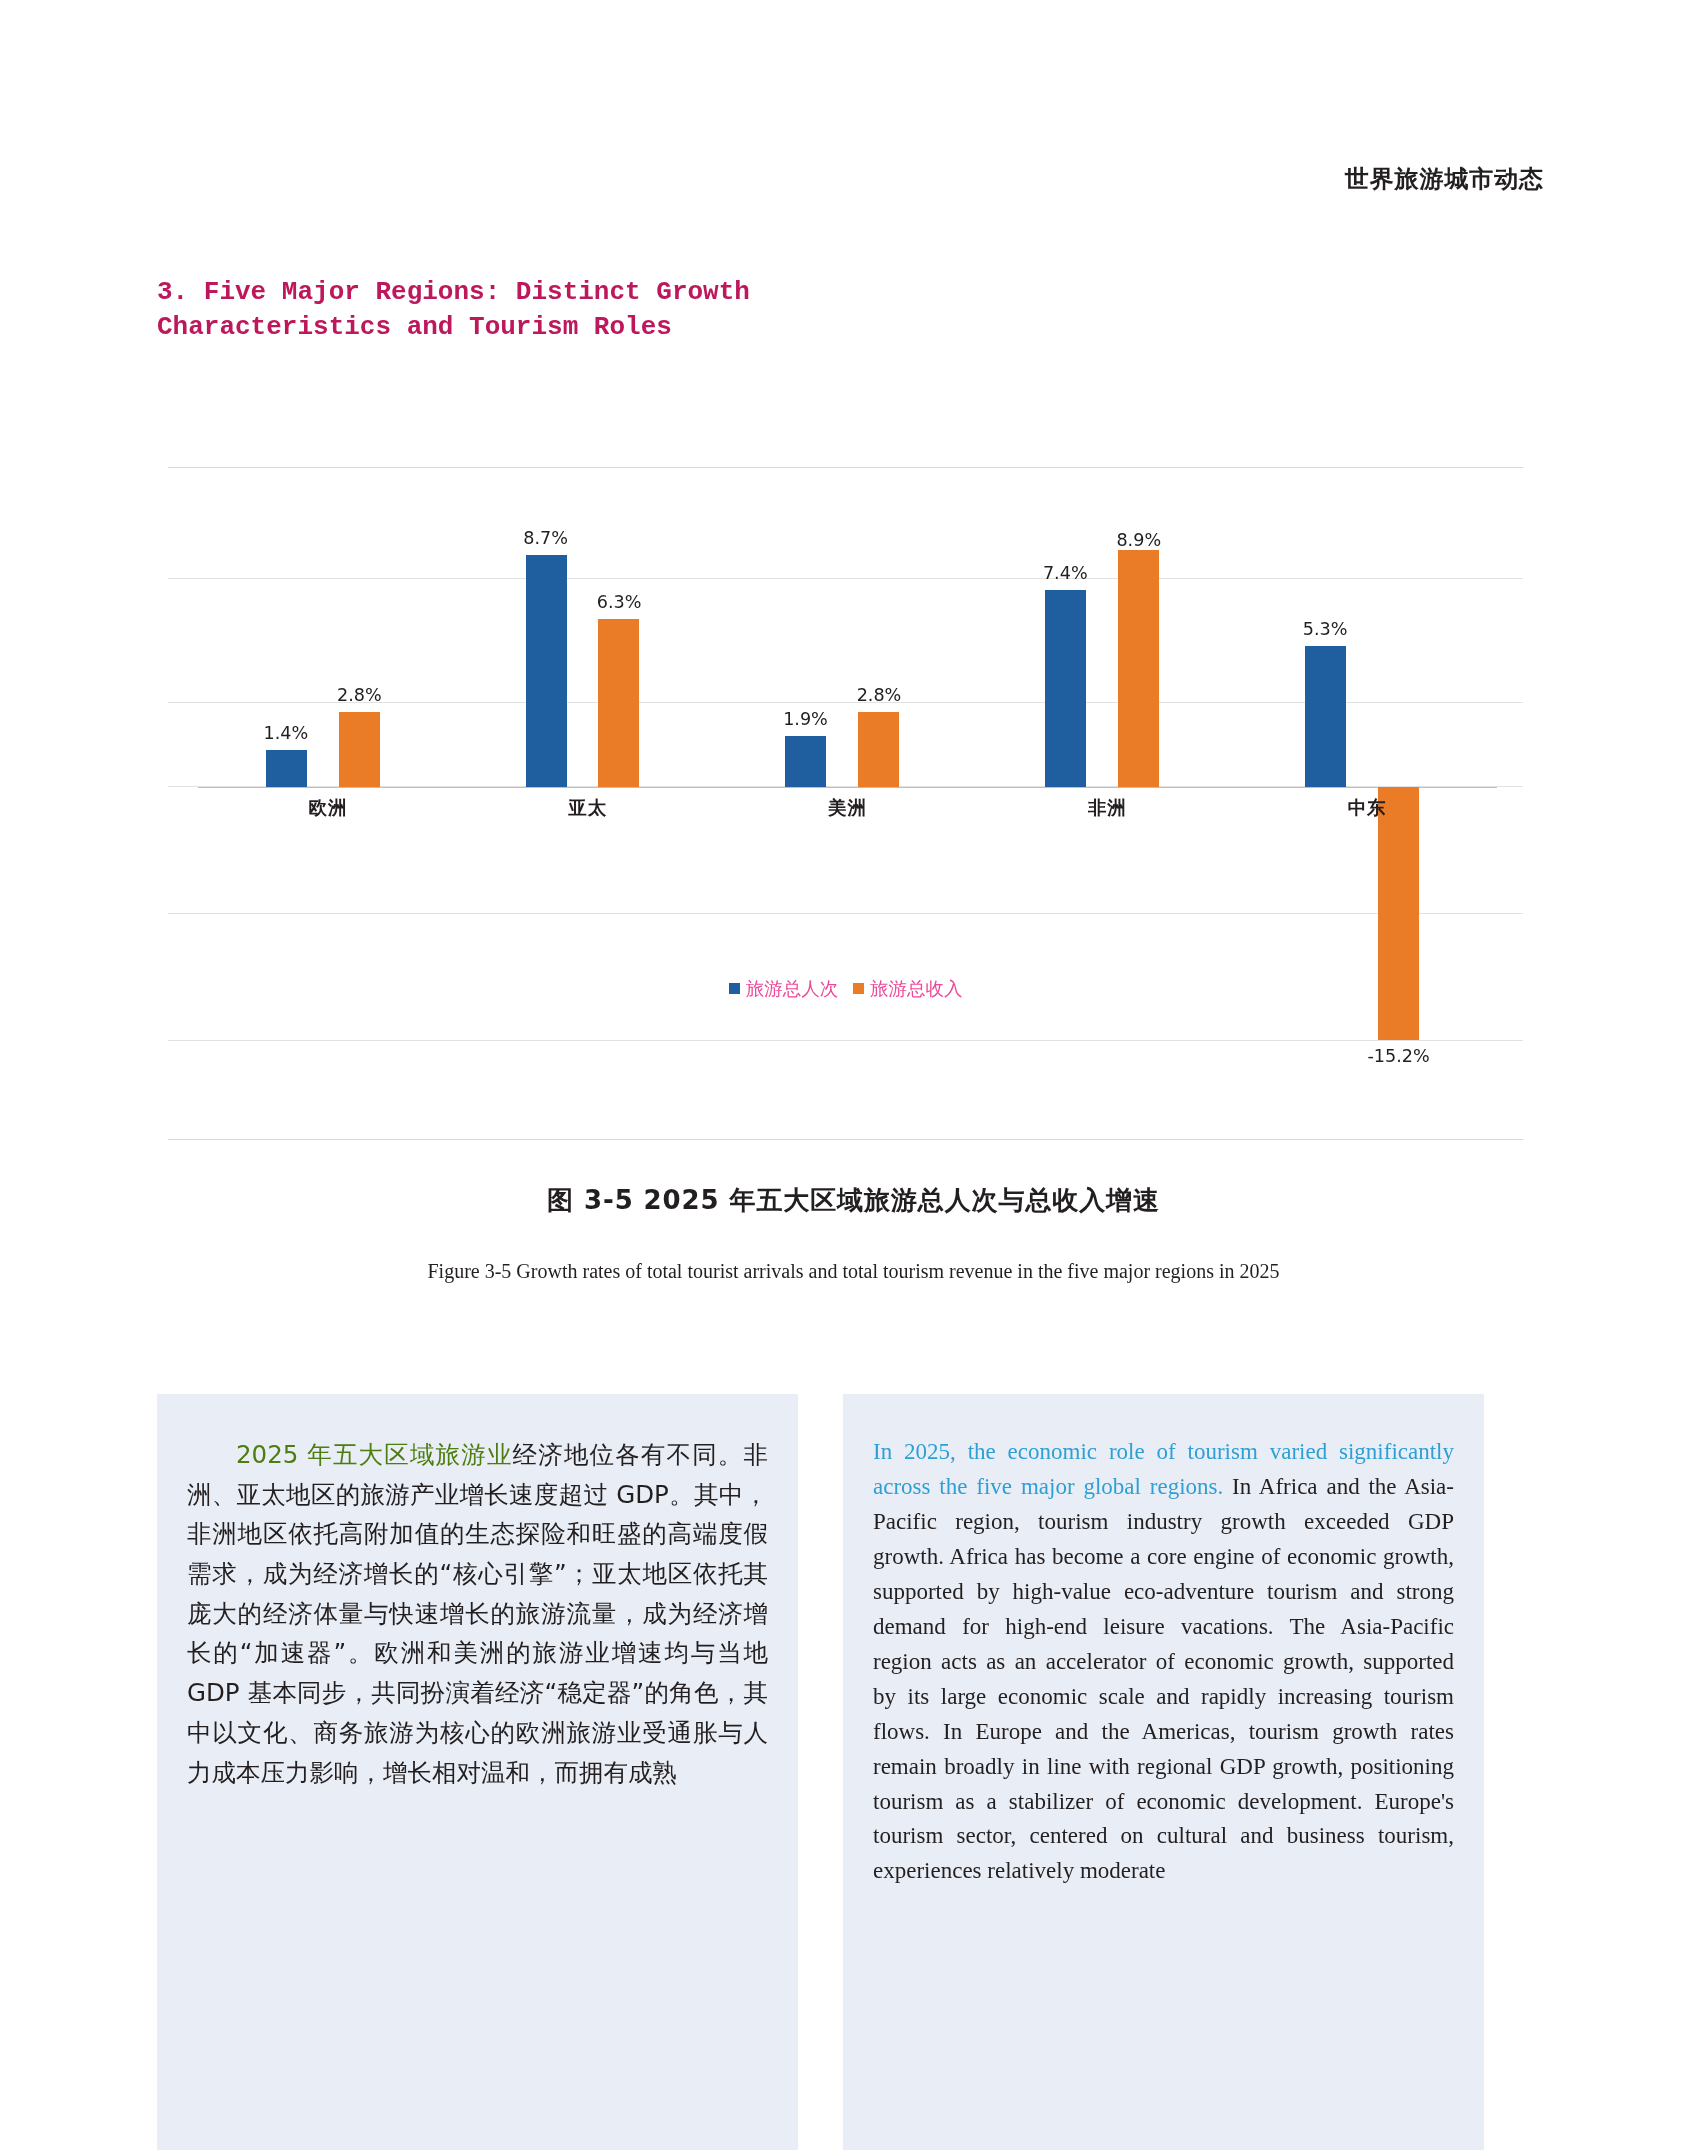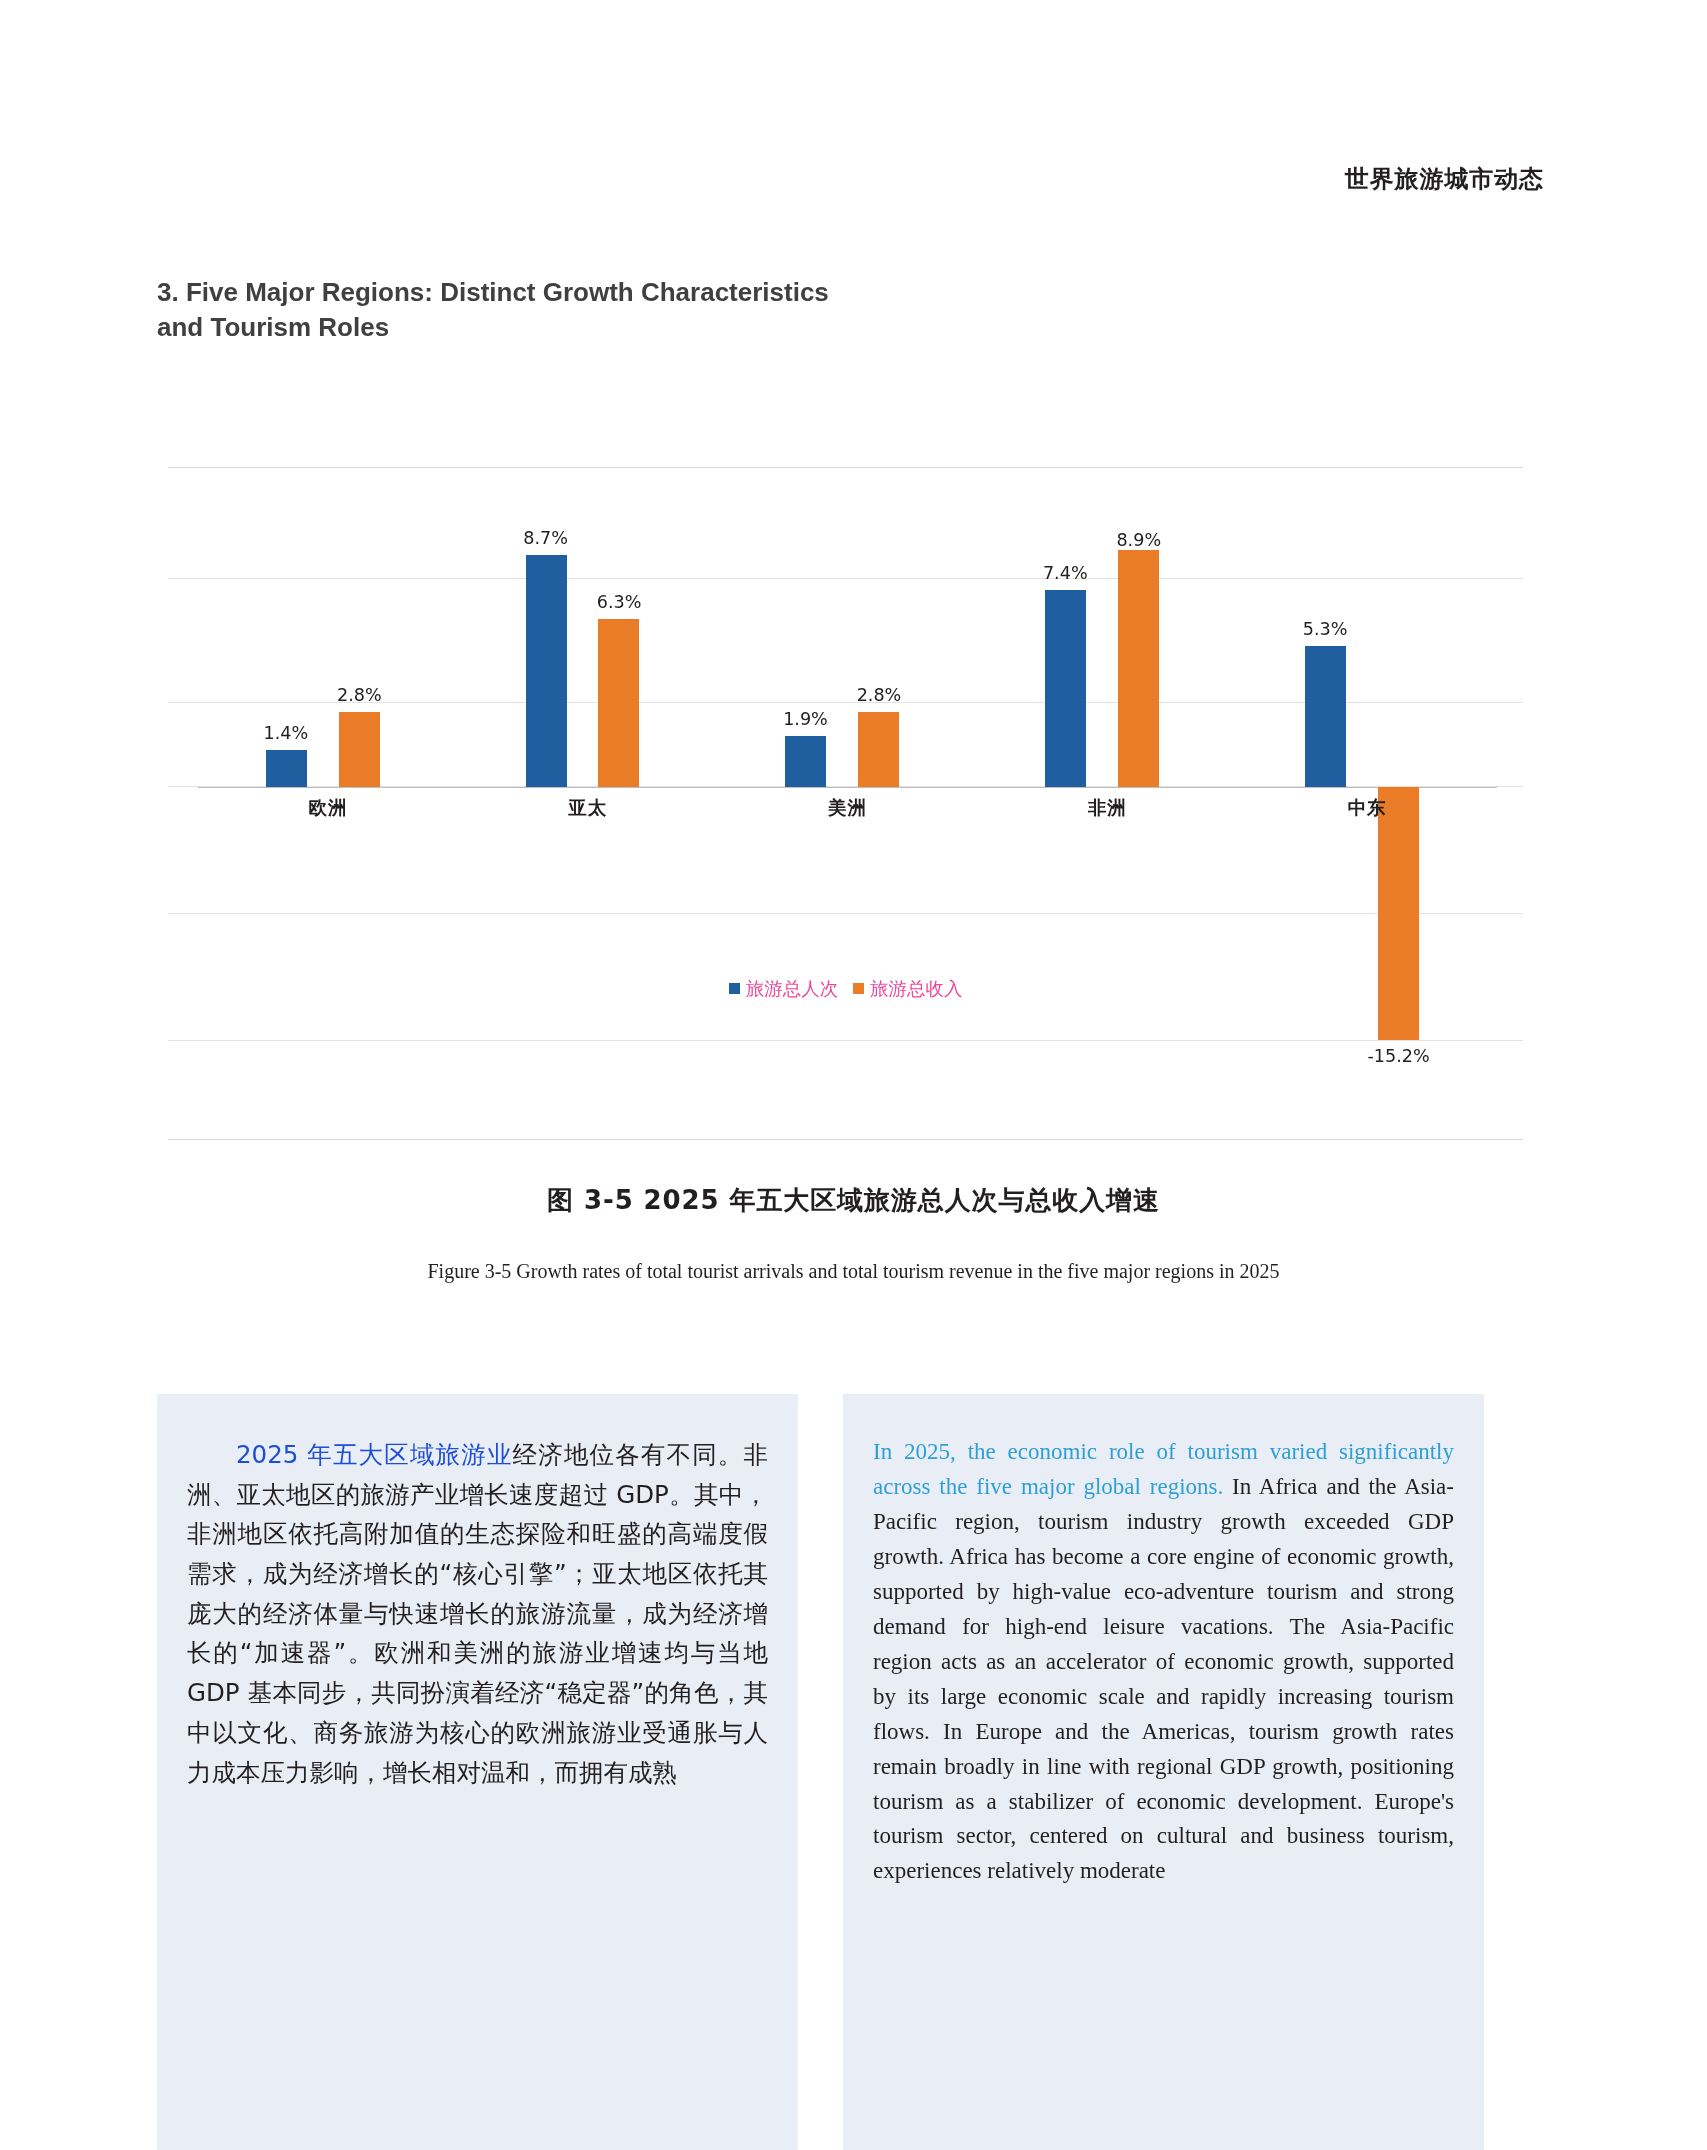--- a/index.html
+++ b/index.html
@@ -46,25 +46,25 @@
     width: 684px;
     font-family: "DejaVu Sans", sans-serif;
     font-size: 27px;
     font-weight: 700;
     line-height: 1.35;
     color: #1b5ea8;
     letter-spacing: 0.4px;
   }
   .heading-en {
     width: 684px;
-    font-family: Liberation Sans, sans-serif;
+    font-family: Liberation Mono, monospace;
     font-size: 26px;
     font-weight: 700;
     line-height: 1.33;
-    color: #404040;
+    color: #be185d;
   }
 
   
   .chart-block {
     position: absolute;
     top: 467px;
     left: 168px;
     width: 1355px;
     height: 671px;
     border-top: 1.3px solid #d9d9d9;
@@ -219,21 +219,21 @@
   }
   .col-cn {
     font-family: "DejaVu Sans", sans-serif;
     font-size: 24.5px;
     line-height: 1.62;
     color: #231f20;
     text-align: justify;
     letter-spacing: 0px;
   }
   .col-cn .lead {
-    color: #1d4ed8;
+    color: #4d7c0f;
     margin-top: 44px;
   }
   .col-cn .indent {
     display: inline-block;
     width: 49px;
   }
   .col-en {
     font-family: "Liberation Serif", serif;
     font-size: 23px;
     line-height: 1.52;

